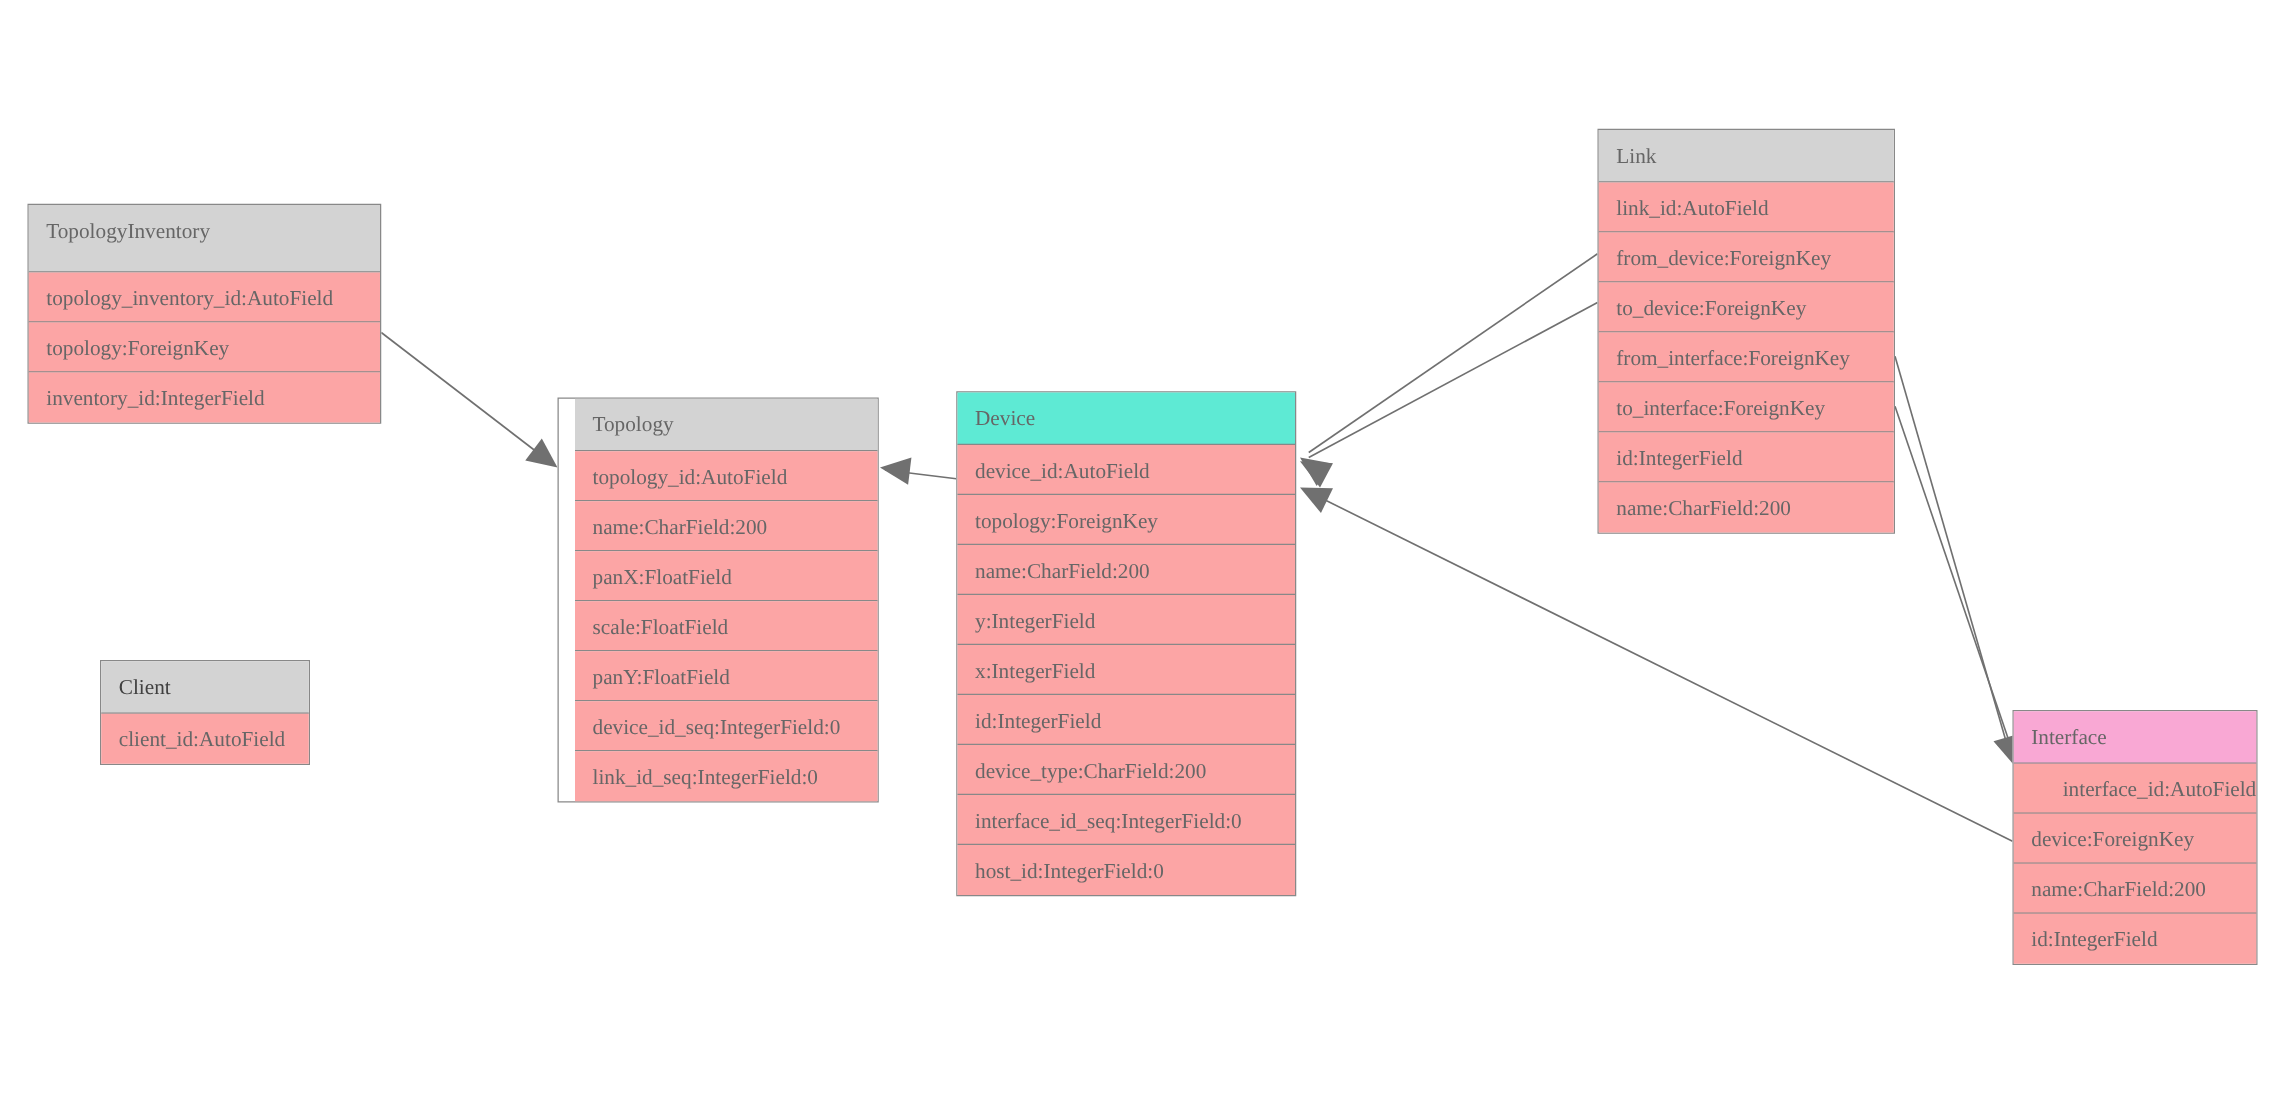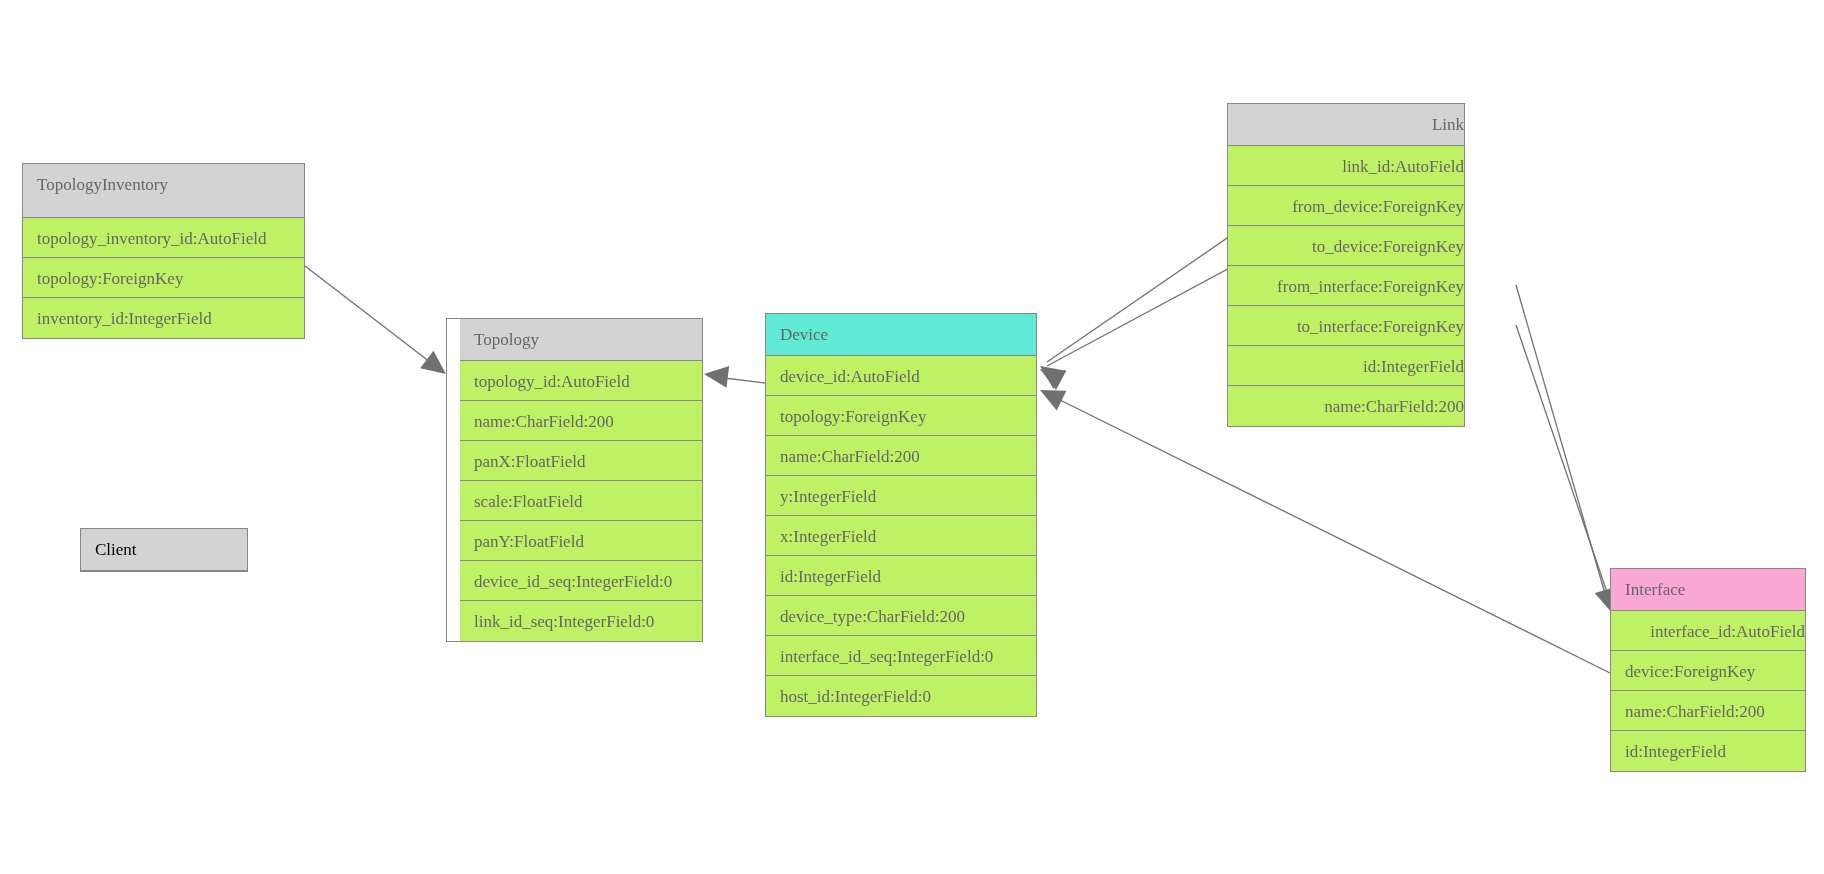--- a/index.html
+++ b/index.html
@@ -42,21 +42,21 @@
   .entity-rows {
     display: block;
   }
   .entity-row {
     box-sizing: border-box;
     border-bottom: 1px solid #888888;
     color: #666666;
     font-size: 17px;
     line-height: 1;
     padding: 12px 0 12px 14px;
-    background: #bef264;
+    background: #fca5a5;
     white-space: nowrap;
   }
   .entity-row:last-child {
     border-bottom: none;
   }
 </style>
 </head>
 <body>
 
 <div id="canvas">
@@ -120,21 +120,21 @@
           <div class="entity-row" style="color: rgb(102, 102, 102); border-bottom-color: rgb(136, 136, 136); height: 40px;">topology:ForeignKey</div>
           <div class="entity-row" style="color: rgb(102, 102, 102); border-bottom-color: rgb(136, 136, 136); height: 40px;">name:CharField:200</div>
           <div class="entity-row" style="color: rgb(102, 102, 102); border-bottom-color: rgb(136, 136, 136); height: 40px;">y:IntegerField</div>
           <div class="entity-row" style="color: rgb(102, 102, 102); border-bottom-color: rgb(136, 136, 136); height: 40px;">x:IntegerField</div>
           <div class="entity-row" style="color: rgb(102, 102, 102); border-bottom-color: rgb(136, 136, 136); height: 40px;">id:IntegerField</div>
           <div class="entity-row" style="color: rgb(102, 102, 102); border-bottom-color: rgb(136, 136, 136); height: 40px;">device_type:CharField:200</div>
           <div class="entity-row" style="color: rgb(102, 102, 102); border-bottom-color: rgb(136, 136, 136); height: 40px;">interface_id_seq:IntegerField:0</div>
           <div class="entity-row" style="color: rgb(102, 102, 102); border-bottom-color: rgb(136, 136, 136); height: 40px;">host_id:IntegerField:0</div>
         </div>
       </div>
-      <div class="entity" style="left: 1227px; top: 103px; width: 238px; border-color: rgb(136, 136, 136); text-align: right;">
+      <div class="entity" style="left: 1278px; top: 103px; width: 238px; border-color: rgb(136, 136, 136);">
         <div class="entity-header" style="background: rgb(211, 211, 211); color: rgb(102, 102, 102); border-bottom-color: rgb(136, 136, 136); height: 42px;">Link</div>
         <div class="entity-rows">
           <div class="entity-row" style="color: rgb(102, 102, 102); border-bottom-color: rgb(136, 136, 136); height: 40px;">link_id:AutoField</div>
           <div class="entity-row" style="color: rgb(102, 102, 102); border-bottom-color: rgb(136, 136, 136); height: 40px;">from_device:ForeignKey</div>
           <div class="entity-row" style="color: rgb(102, 102, 102); border-bottom-color: rgb(136, 136, 136); height: 40px;">to_device:ForeignKey</div>
           <div class="entity-row" style="color: rgb(102, 102, 102); border-bottom-color: rgb(136, 136, 136); height: 40px;">from_interface:ForeignKey</div>
           <div class="entity-row" style="color: rgb(102, 102, 102); border-bottom-color: rgb(136, 136, 136); height: 40px;">to_interface:ForeignKey</div>
           <div class="entity-row" style="color: rgb(102, 102, 102); border-bottom-color: rgb(136, 136, 136); height: 40px;">id:IntegerField</div>
           <div class="entity-row" style="color: rgb(102, 102, 102); border-bottom-color: rgb(136, 136, 136); height: 40px;">name:CharField:200</div>
         </div>
@@ -142,17 +142,20 @@
       <div class="entity" style="left: 1610px; top: 568px; width: 196px; border-color: rgb(136, 136, 136);">
         <div class="entity-header" style="background: #f9a8d4; color: rgb(102, 102, 102); border-bottom-color: rgb(136, 136, 136); height: 42px;">Interface</div>
         <div class="entity-rows">
           <div class="entity-row" style="color: rgb(102, 102, 102); border-bottom-color: rgb(136, 136, 136); height: 40px; text-align: right;">interface_id:AutoField</div>
           <div class="entity-row" style="color: rgb(102, 102, 102); border-bottom-color: rgb(136, 136, 136); height: 40px;">device:ForeignKey</div>
           <div class="entity-row" style="color: rgb(102, 102, 102); border-bottom-color: rgb(136, 136, 136); height: 40px;">name:CharField:200</div>
           <div class="entity-row" style="color: rgb(102, 102, 102); border-bottom-color: rgb(136, 136, 136); height: 40px;">id:IntegerField</div>
         </div>
       </div>
       <div class="entity" style="left: 80px; top: 528px; width: 168px; border-color: rgb(136, 136, 136);">
-        <div class="entity-header" style="background: rgb(211, 211, 211); color: #000000; border-bottom-color: rgb(136, 136, 136); height: 42px;">Client</div>
+        <div class="entity-header" style="background: rgb(211, 211, 211); color: #404040; border-bottom-color: rgb(136, 136, 136); height: 42px;">Client</div>
+        <div class="entity-rows">
+          <div class="entity-row" style="color: rgb(102, 102, 102); border-bottom-color: rgb(136, 136, 136); height: 40px;">client_id:AutoField</div>
+        </div>
       </div>
     </div>
 
 </div>
 
 </body></html>

